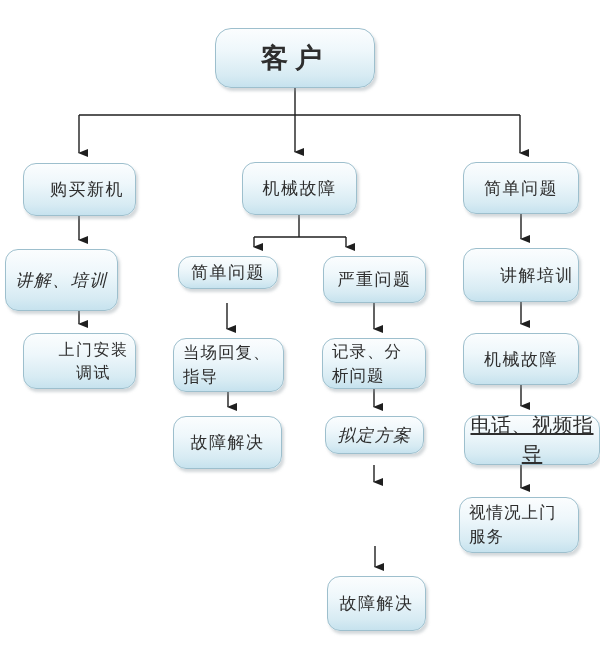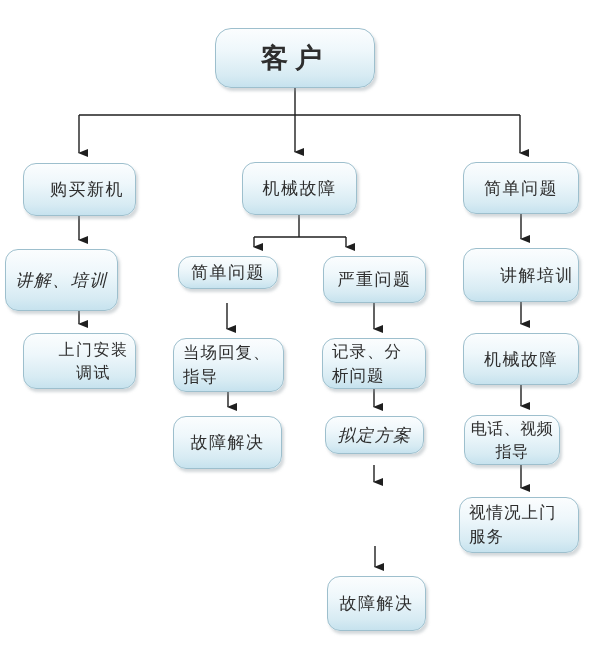--- a/index.html
+++ b/index.html
@@ -109,20 +109,20 @@
   <div class="node two-line" style="left:173px;top:338px;width:111px;height:54px;">当场回复、指导</div>
 
   <div class="node two-line" style="left:322px;top:338px;width:104px;height:51px;">记录、分析问题</div>
 
   <div class="node" style="left:463px;top:333px;width:116px;height:52px;">机械故障</div>
 
   <div class="node" style="left:173px;top:416px;width:109px;height:53px;">故障解决</div>
 
   <div class="node" style="left:325px;top:416px;width:99px;height:38px;font-style:italic;">拟定方案</div>
 
-  <div class="node" style="left:464px;top:415px;width:96px;height:50px;font-size:16px;letter-spacing:0.5px;">电话、视频指导</div>
+  <div class="node" style="left:464px;top:415px;width:136px;height:50px;font-size:20px;letter-spacing:0.5px;text-decoration:underline;">电话、视频指导</div>
 
 
   <div class="node two-line" style="left:459px;top:497px;width:120px;height:56px;">视情况上门服务</div>
 
   <div class="node" style="left:327px;top:576px;width:99px;height:55px;">故障解决</div>
 
 </div>
 
 </body></html>

